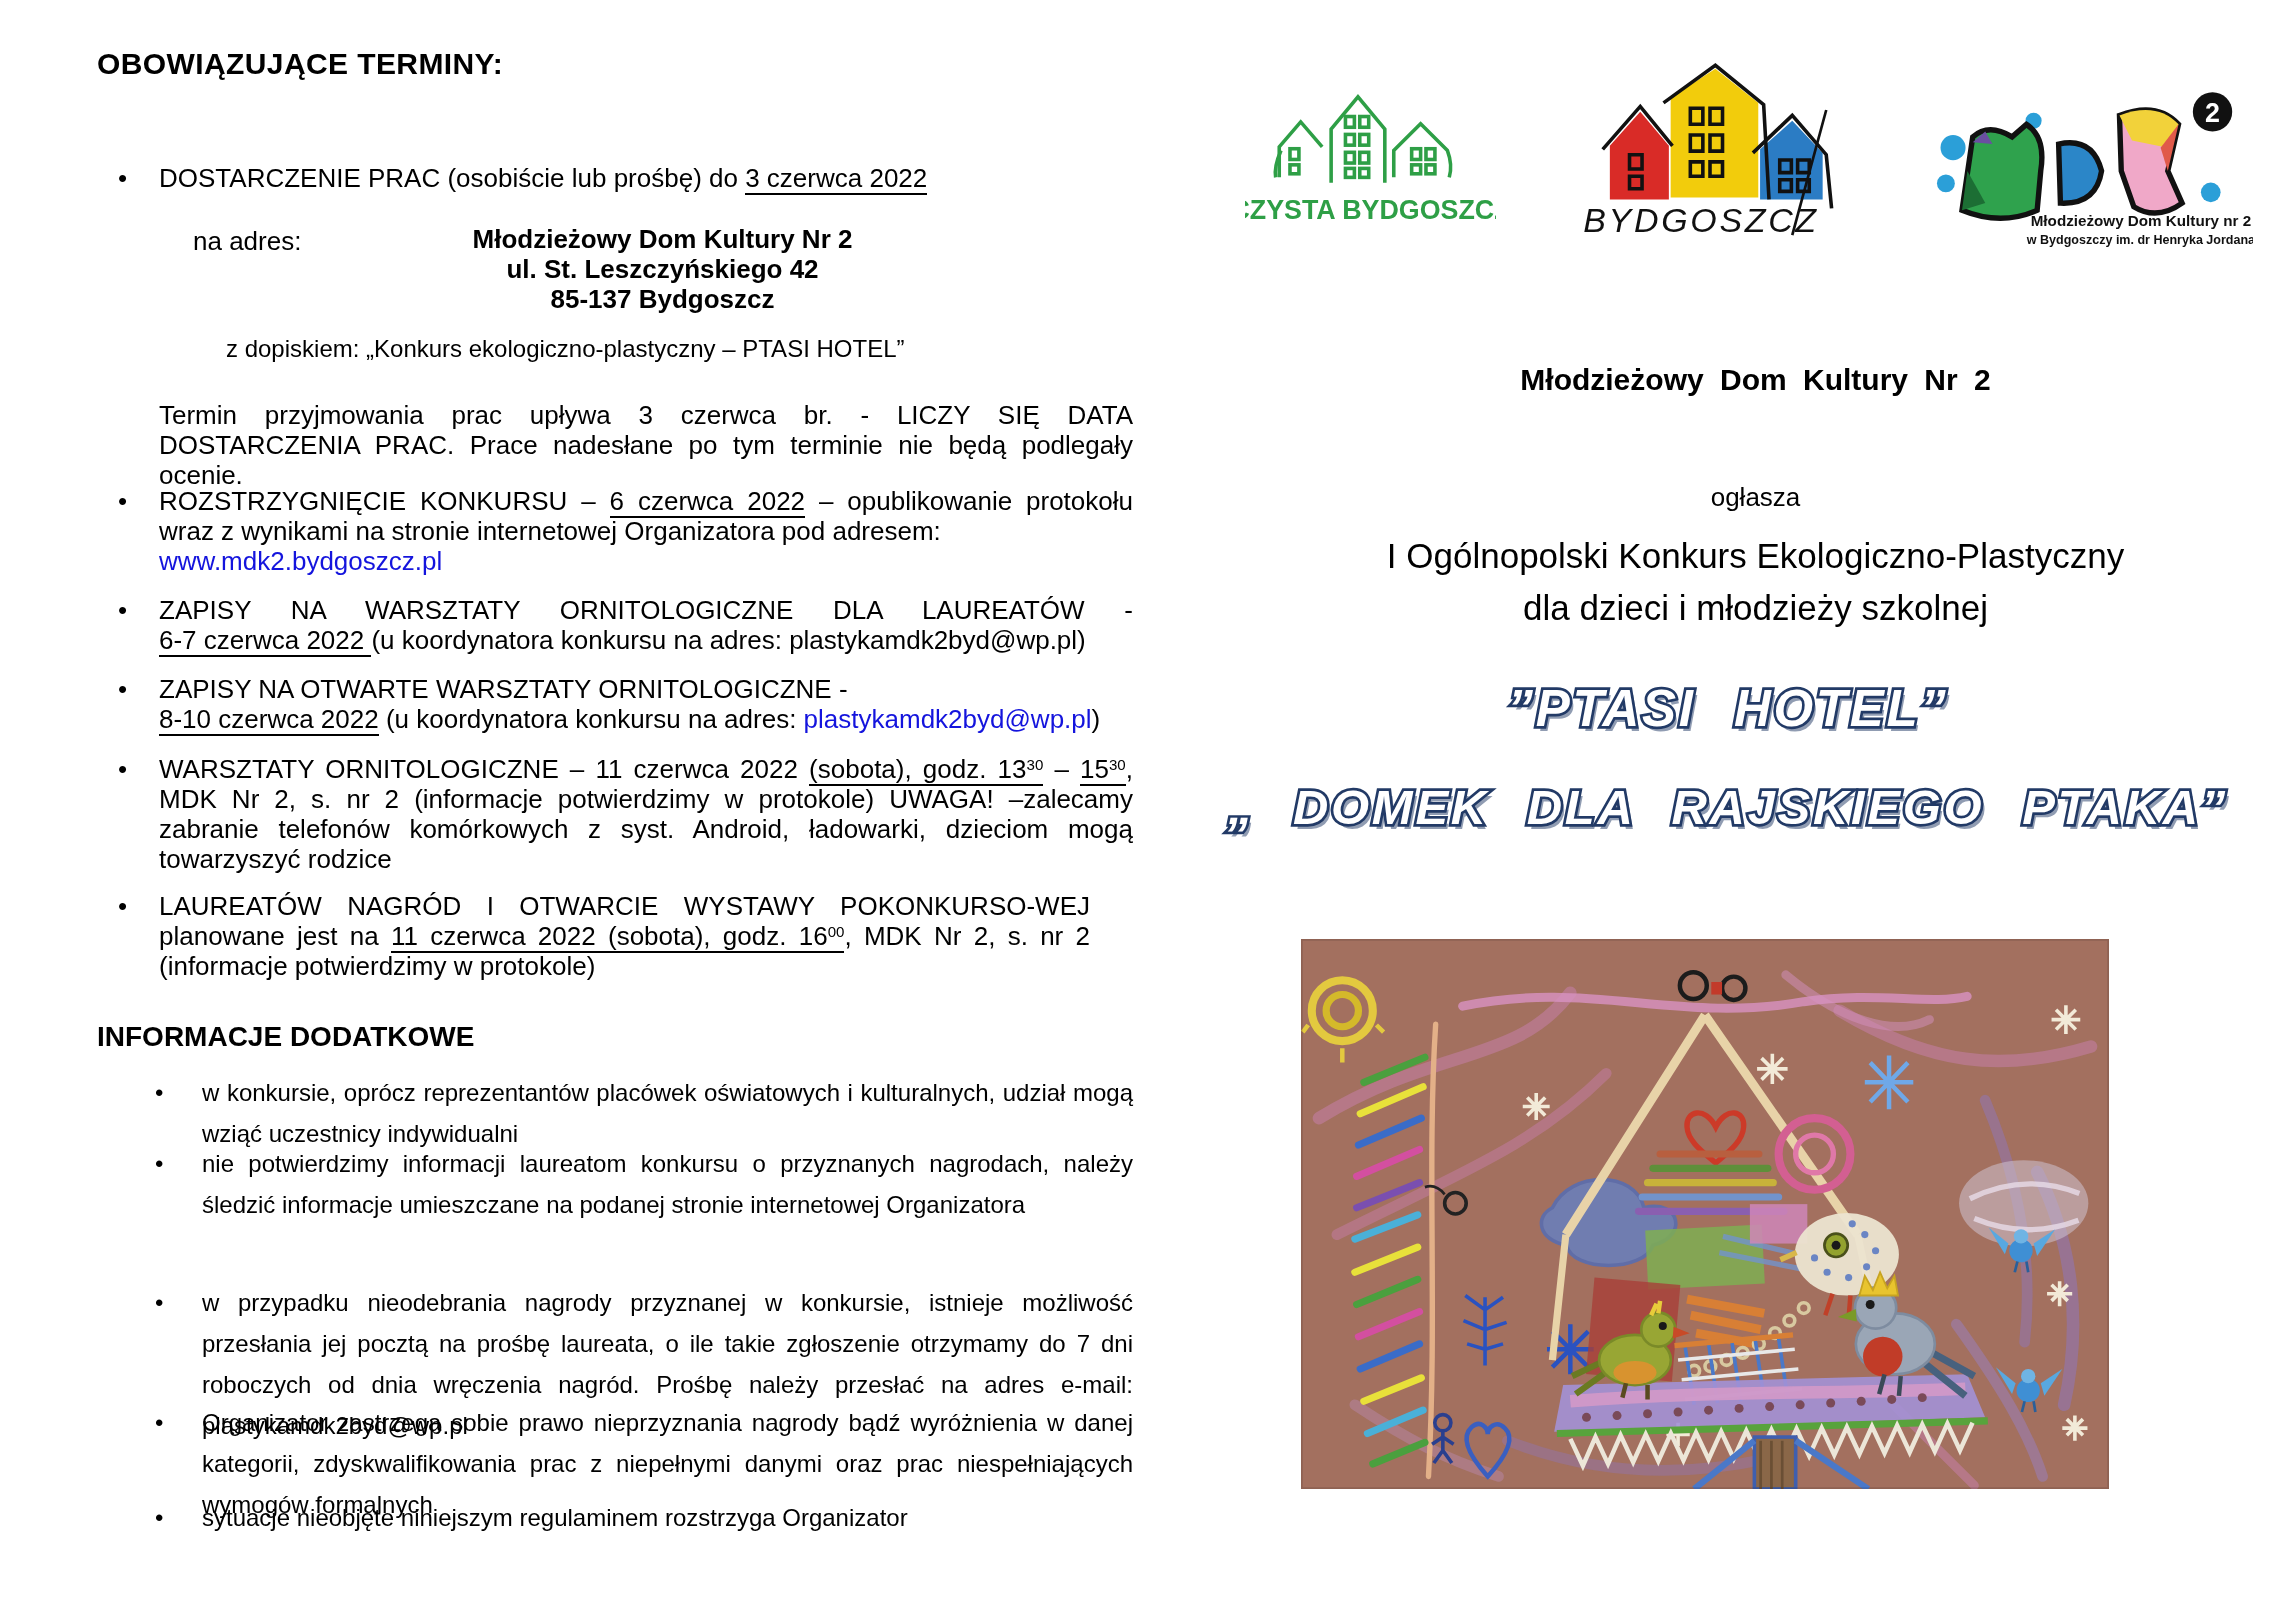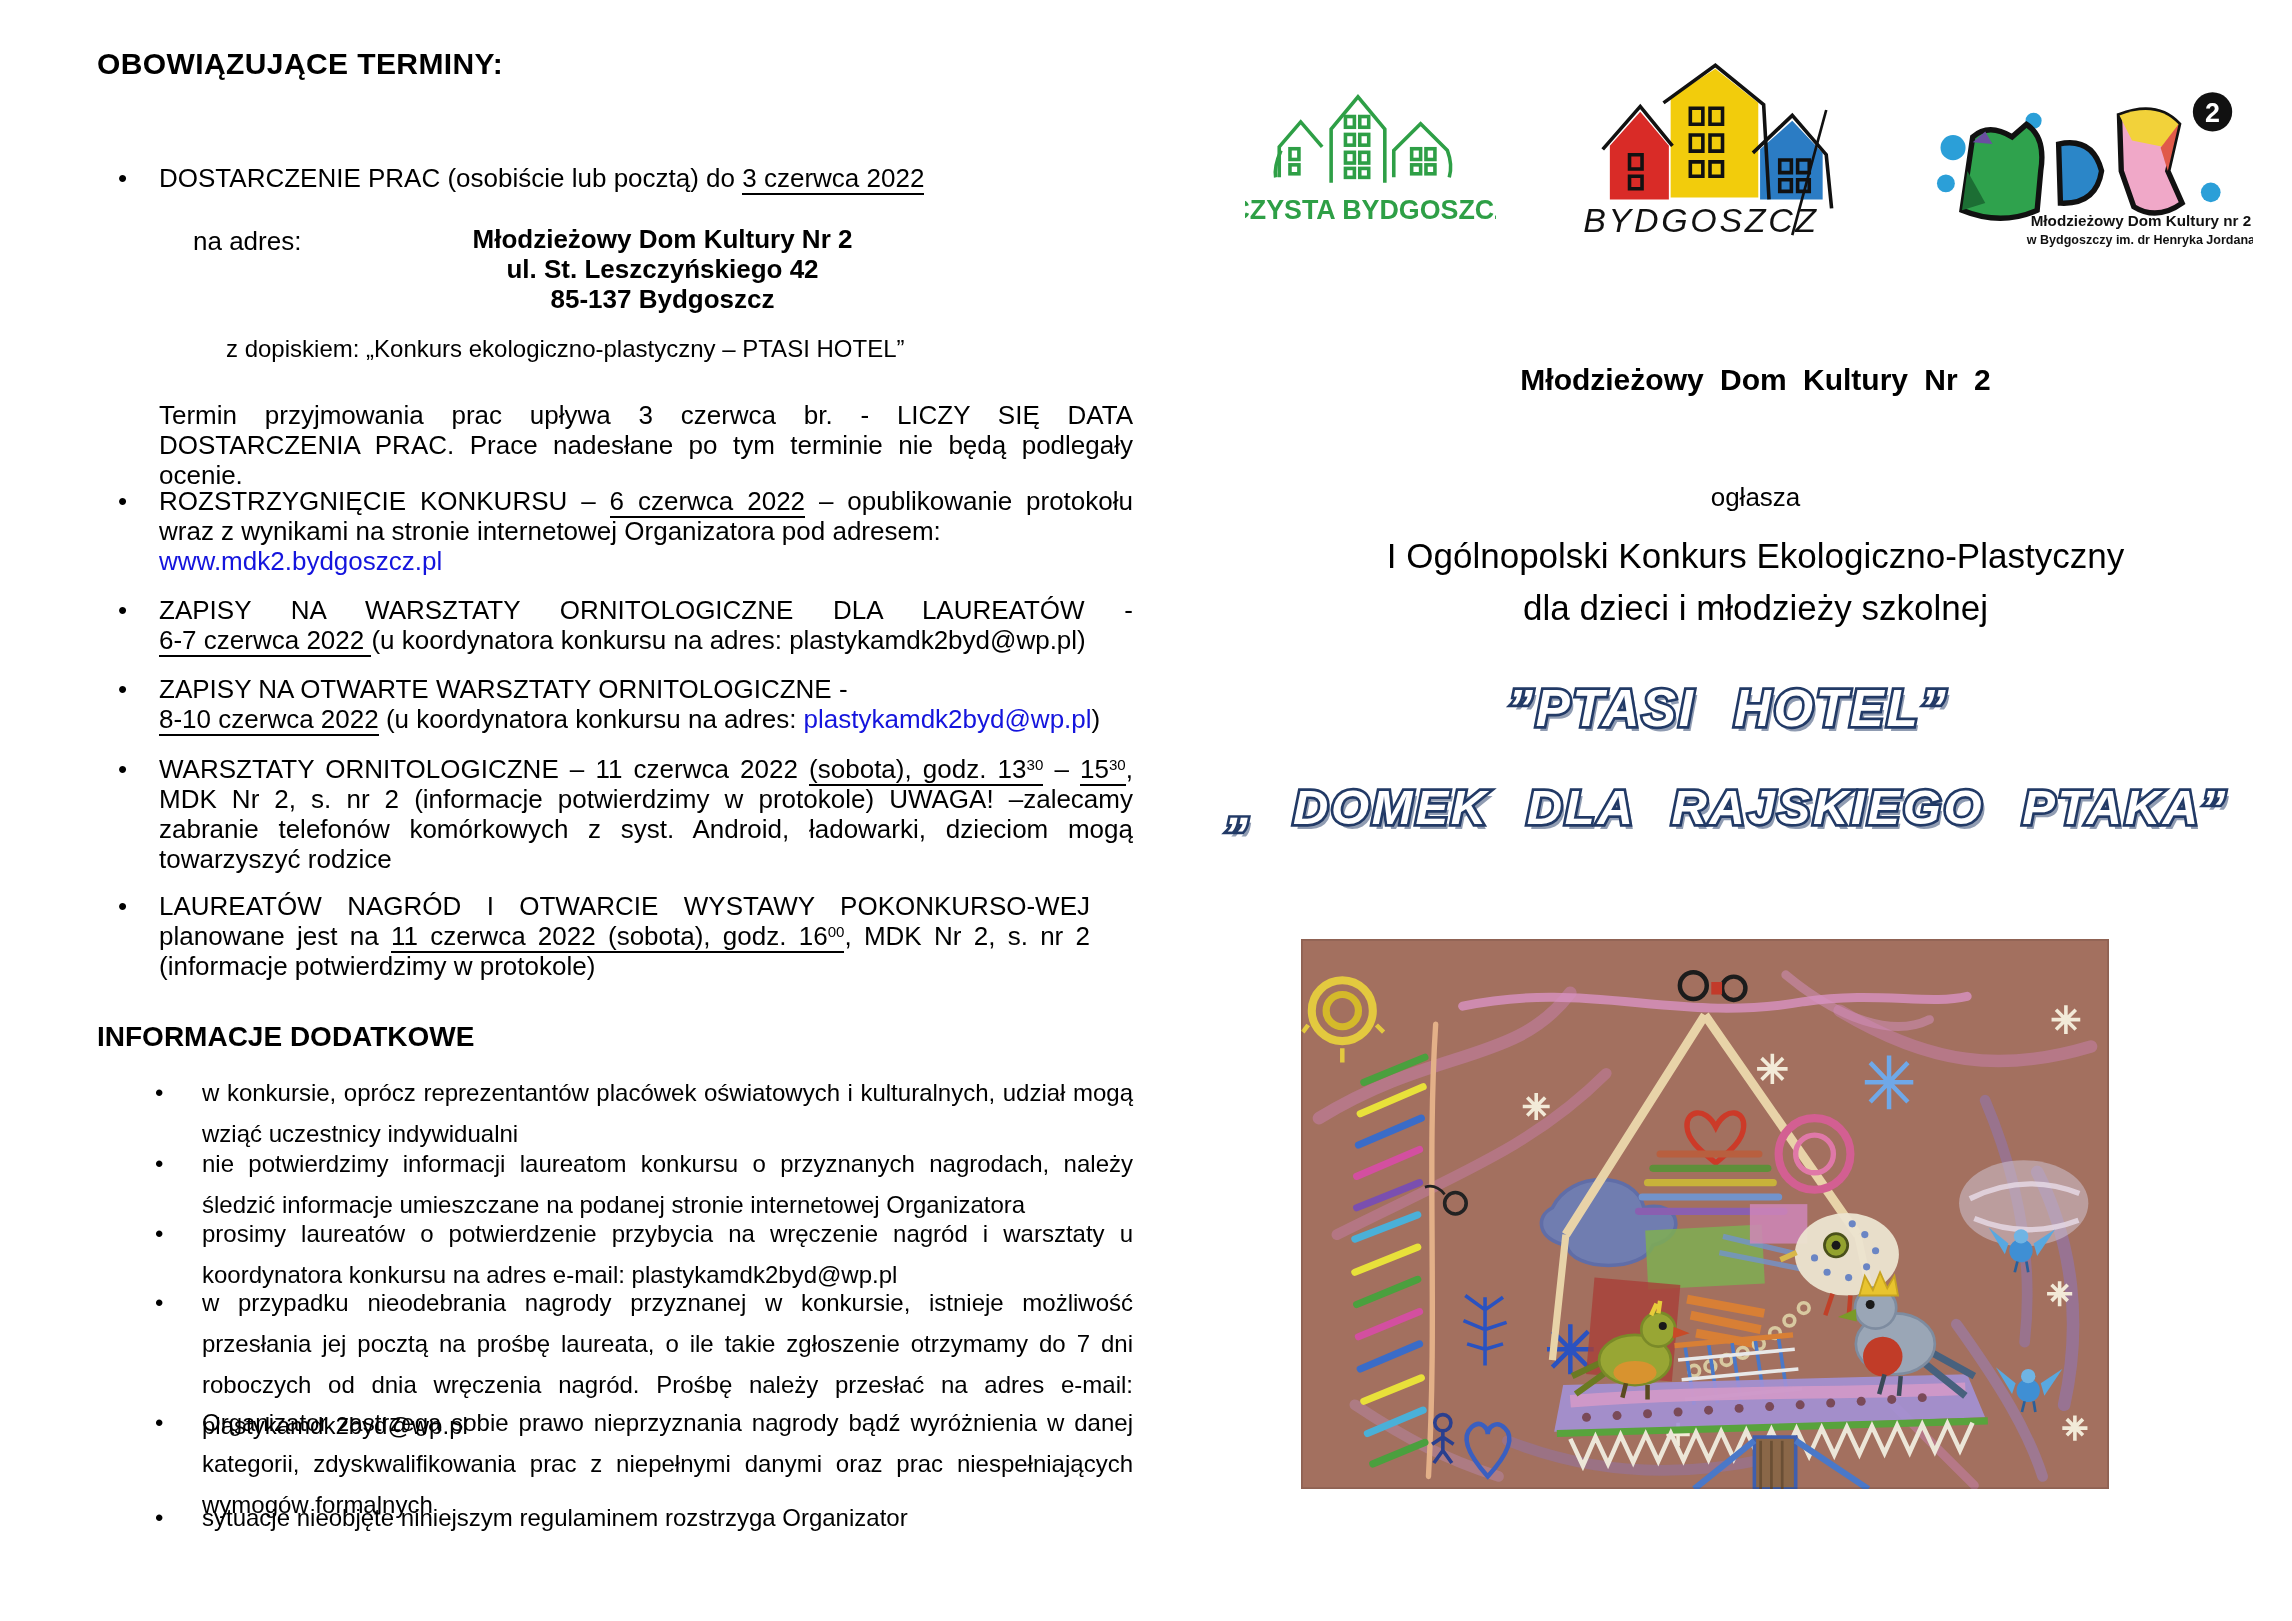--- a/index.html
+++ b/index.html
@@ -37,21 +37,21 @@
   svg text{font-family:"Liberation Sans",sans-serif;}
 </style>
 </head>
 <body>
 
 <div class="page">
 
   <div class="doc-title">OBOWIĄZUJĄCE TERMINY:</div>
 
   <div class="item" style="top:163px;">
-    <span class="b">DOSTARCZENIE PRAC</span><span> (osobiście lub  pocztą)  do </span><span class="b u">3 czerwca 2022</span>
+    <span class="b">DOSTARCZENIE PRAC</span><span> (osobiście lub  prośbę)  do </span><span class="b u">3 czerwca 2022</span>
   </div>
 
   <div class="addr-label">na adres:</div>
   <div class="addr-block">
     <div>Młodzieżowy Dom Kultury Nr 2</div>
     <div>ul. St. Leszczyńskiego 42</div>
     <div>85-137 Bydgoszcz</div>
   </div>
 
   <div class="dopisek">
@@ -82,21 +82,20 @@
   </div>
 
   <div class="item just" style="top:891px;width:931px;">
     <span class="b">LAUREATÓW NAGRÓD I OTWARCIE WYSTAWY POKONKURSO-WEJ </span><span>planowane jest na </span><span class="b u"><span>11 czerwca 2022 (sobota), godz. 16</span><sup>00</sup></span><span class="b">, </span><span class="b">MDK Nr 2, s. nr 2 </span><span>(informacje potwierdzimy w protokole)</span>
   </div>
 
   <div class="info-head">INFORMACJE DODATKOWE</div>
 
   <div class="sub" style="top:1072px;"><span>w konkursie, oprócz reprezentantów placówek oświatowych i kulturalnych, udział mogą wziąć uczestnicy indywidualni</span></div>
   <div class="sub" style="top:1143px;"><span>nie potwierdzimy informacji laureatom konkursu o przyznanych nagrodach, należy śledzić informacje umieszczane na podanej stronie internetowej Organizatora</span></div>
-  <div class="sub" style="top:1213px;"><span>prosimy laureatów o potwierdzenie przybycia na wręczenie nagród i warsztaty u koordynatora konkursu na adres e-mail: </span><span class="b">plastykamdk2byd@wp.pl</span></div>
   <div class="sub" style="top:1282px;"><span>w przypadku nieodebrania nagrody przyznanej w konkursie, istnieje możliwość przesłania jej pocztą na prośbę laureata, o ile takie zgłoszenie otrzymamy do 7 dni roboczych od dnia wręczenia nagród. Prośbę należy przesłać na adres e-mail: </span><span class="b">plastykamdk2byd@wp.pl</span></div>
   <div class="sub" style="top:1402px;"><span>Organizator zastrzega sobie prawo nieprzyznania nagrody bądź wyróżnienia w danej kategorii, zdyskwalifikowania prac z niepełnymi danymi oraz prac niespełniających wymogów formalnych</span></div>
   <div class="sub" style="top:1497px;"><span>sytuacje nieobjęte niniejszym regulaminem rozstrzyga Organizator</span></div>
 
   <svg class="logo" style="left:1245px;top:70px;" width="251" height="170" viewBox="0 0 280 190">
     <g stroke="#2e9f46" stroke-width="4" fill="none">
       <path d="M38 120 L38 86 L62 58 L86 86"></path>
       <path d="M40 90 q-8 18 -6 30"></path>
       <rect x="50" y="88" width="10" height="12"></rect>
         <rect x="50" y="106" width="10" height="10"></rect>

